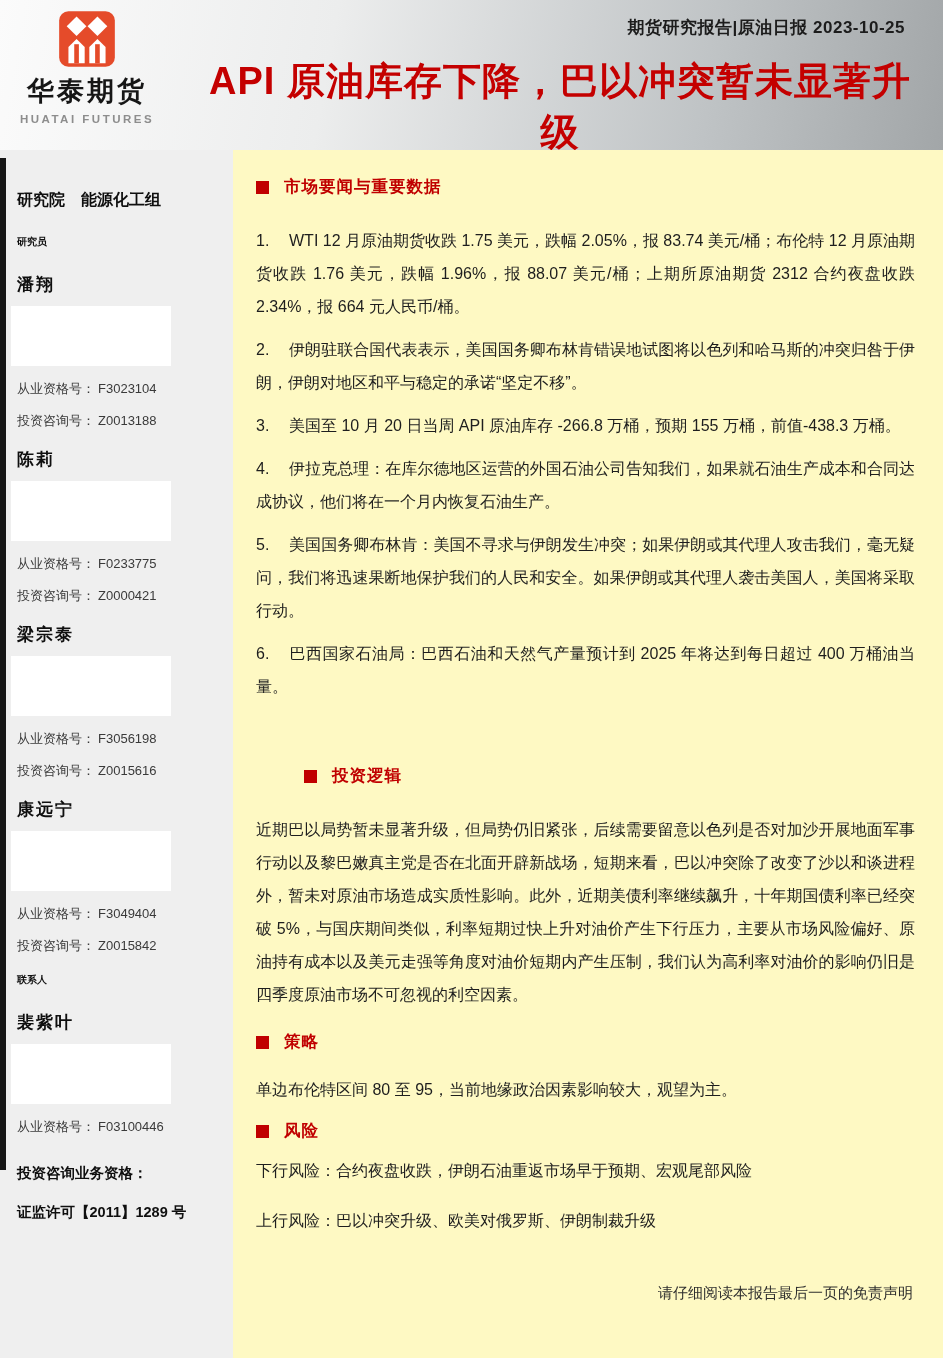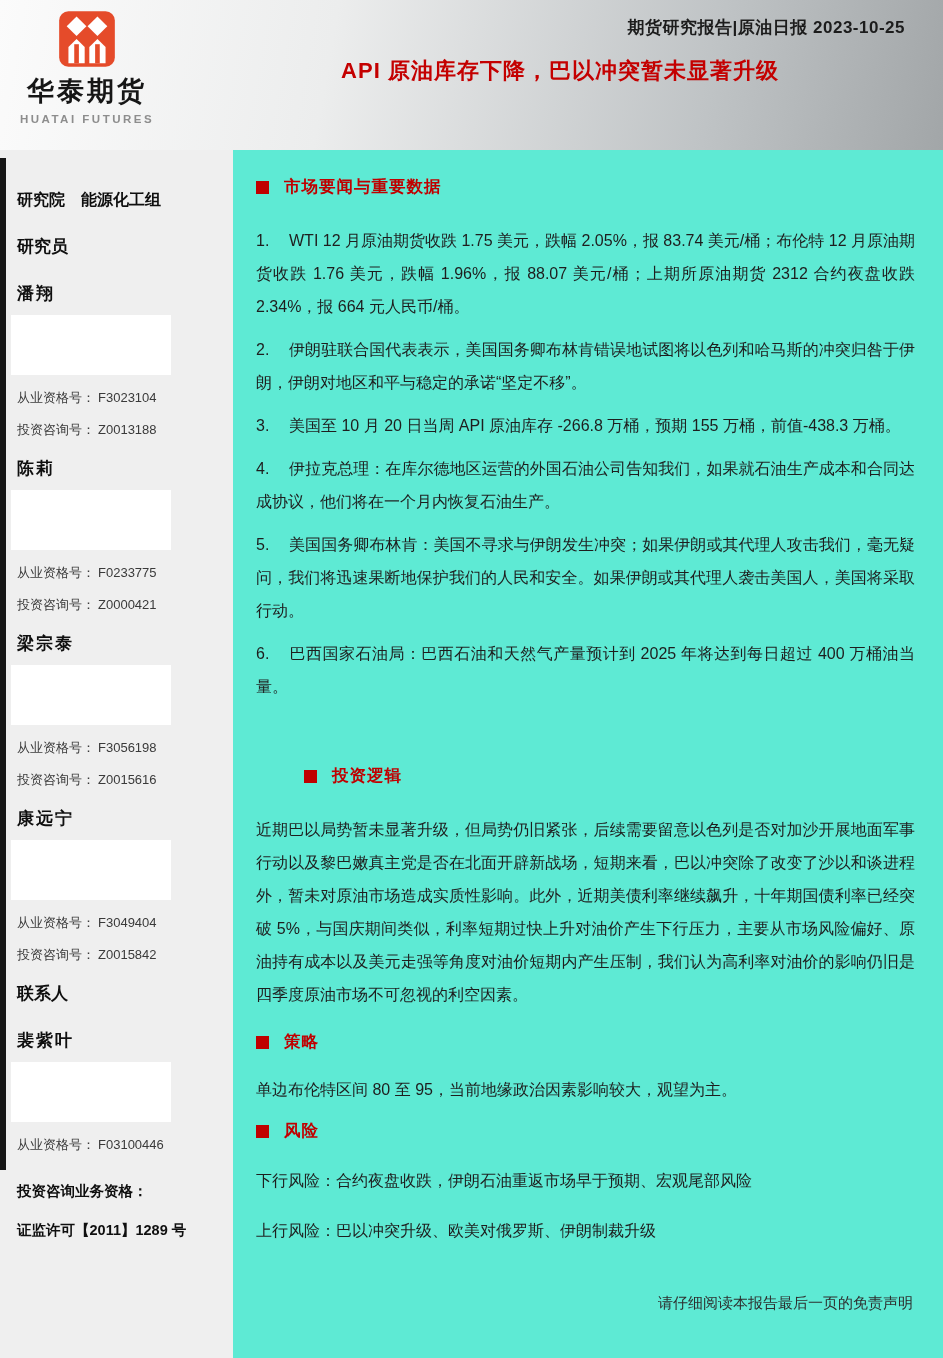--- a/index.html
+++ b/index.html
@@ -17,47 +17,47 @@
   .brand{position:absolute;left:18px;top:10px;width:138px;text-align:center;}
   .brand svg{display:block;margin:0 auto;}
   .brand-cn{font-size:27px;font-weight:bold;color:#161616;letter-spacing:3px;margin-top:5px;}
   .brand-en{font-size:11.5px;color:#8d8d8d;letter-spacing:2.5px;margin-top:4px;font-weight:bold;}
   .report-meta{
     position:absolute;right:38px;top:16px;
     font-size:17px;font-weight:bold;color:#1c1c1c;letter-spacing:.5px;
   }
   .report-title{
     position:absolute;left:205px;right:28px;top:56px;margin:0;
-    text-align:center;font-size:22px;font-weight:bold;color:#c40000;letter-spacing:1px;
+    text-align:center;font-size:38px;font-weight:bold;color:#c40000;letter-spacing:1px;
   }
   
   .body-row{display:flex;height:1208px;position:relative;}
   .left-bar{position:absolute;left:0;top:8px;width:6px;height:1012px;background:#161616;}
   
   .sidebar{width:233px;box-sizing:border-box;padding:40px 14px 0 17px;background:#efefef;flex:none;}
   .dept{font-size:16px;font-weight:bold;color:#0f0f0f;margin:0 0 24px;}
-  .role{font-size:17px;font-weight:bold;color:#0f0f0f;margin:0 0 24px;}
+  .role{font-size:10px;font-weight:bold;color:#0f0f0f;margin:0 0 24px;}
   .person{margin:4px 0 4px;}
   .person-name{font-size:17px;font-weight:bold;color:#0f0f0f;margin:0 0 10px;letter-spacing:2px;}
   .photo{width:160px;height:60px;background:#ffffff;margin:0 0 14px -6px;}
   .cred{font-size:13px;color:#3a3a3a;margin:0 0 14px;}
   .cred .val{margin-left:3px;}
   .cred.last{margin-bottom:18px;}
   .license{margin-top:28px;}
   .license-label,.license-value{font-size:14.5px;font-weight:bold;color:#0f0f0f;margin:0 0 20px;}
   
-  .main{flex:1;box-sizing:border-box;padding:26px 28px 0 23px;background:#5eead4;display:flex;flex-direction:column;}
+  .main{flex:1;box-sizing:border-box;padding:26px 28px 0 23px;background:#fef9c3;display:flex;flex-direction:column;}
   .section-h{display:flex;align-items:center;font-size:16.5px;font-weight:bold;color:#c00000;margin:0 0 26px;letter-spacing:1px;}
   .sq{display:inline-block;width:13px;height:13px;background:#c00000;margin-right:15px;flex:none;}
   .news-item{margin:0 0 10px;font-size:16px;line-height:33px;text-align:justify;color:#1e1e1e;}
   .news-item .num{display:inline-block;min-width:16px;margin-right:17px;}
   .para{margin:0;font-size:16px;line-height:33px;text-align:justify;color:#1e1e1e;}
   .sec-logic .section-h{margin-top:52px;padding-left:48px;}
   .sec-strategy .section-h{margin-top:20px;margin-bottom:20px;}
-  .sec-risk .section-h{margin-top:14px;margin-bottom:22px;}
+  .sec-risk .section-h{margin-top:14px;margin-bottom:12px;}
   .risk-line{margin:0 0 17px;font-size:16px;line-height:33px;color:#1e1e1e;}
   .footer{margin-top:30px;text-align:right;font-size:15px;color:#2e2e2e;padding-right:2px;}
 </style>
 </head>
 <body>
 
 <div class="page">
 
   <div class="header">
     <div class="brand">

